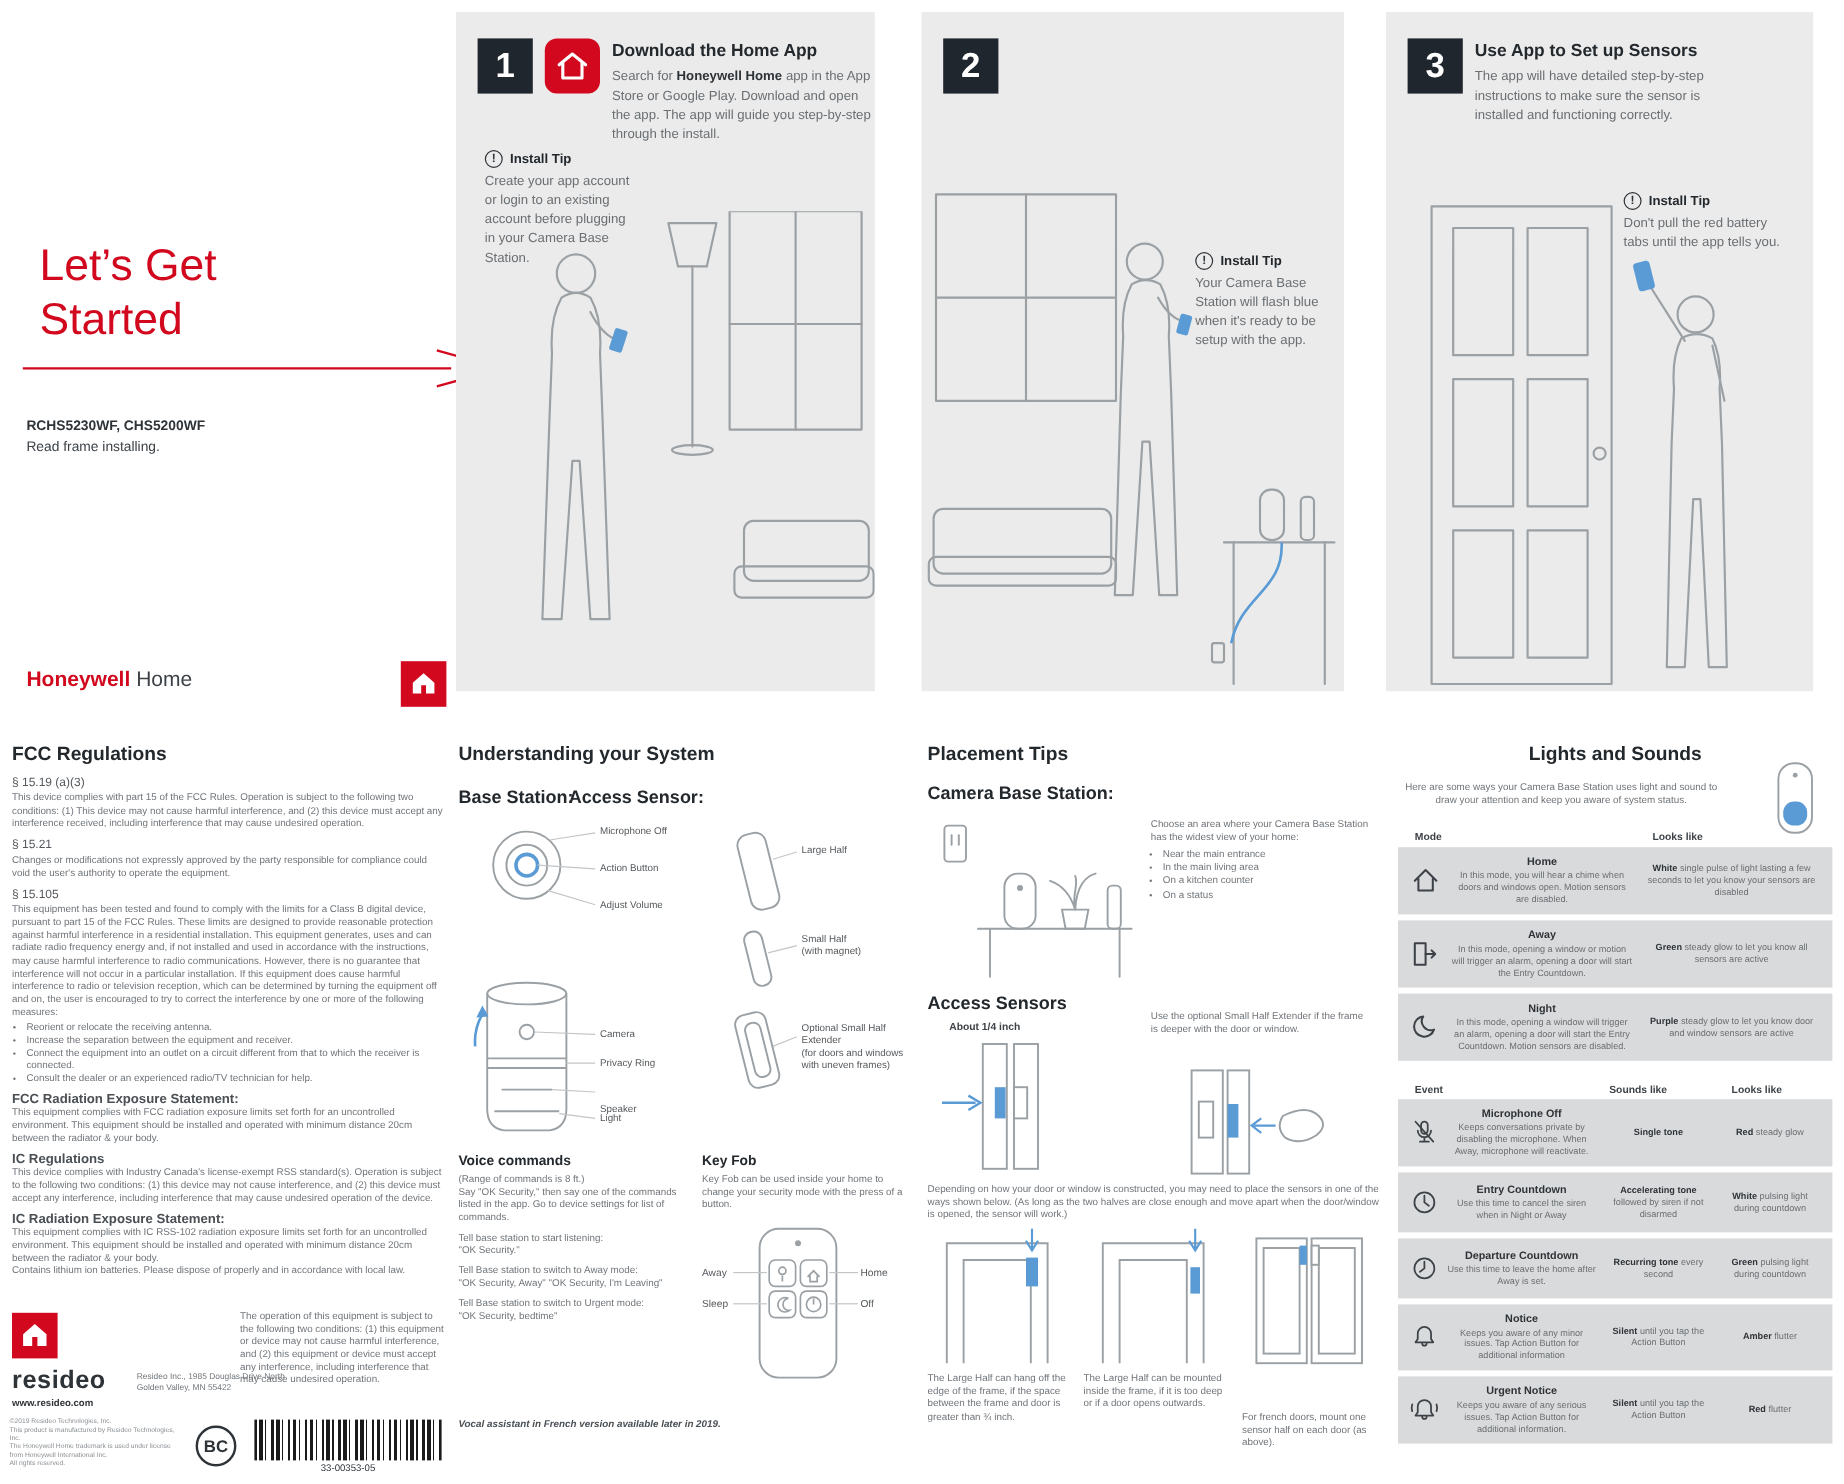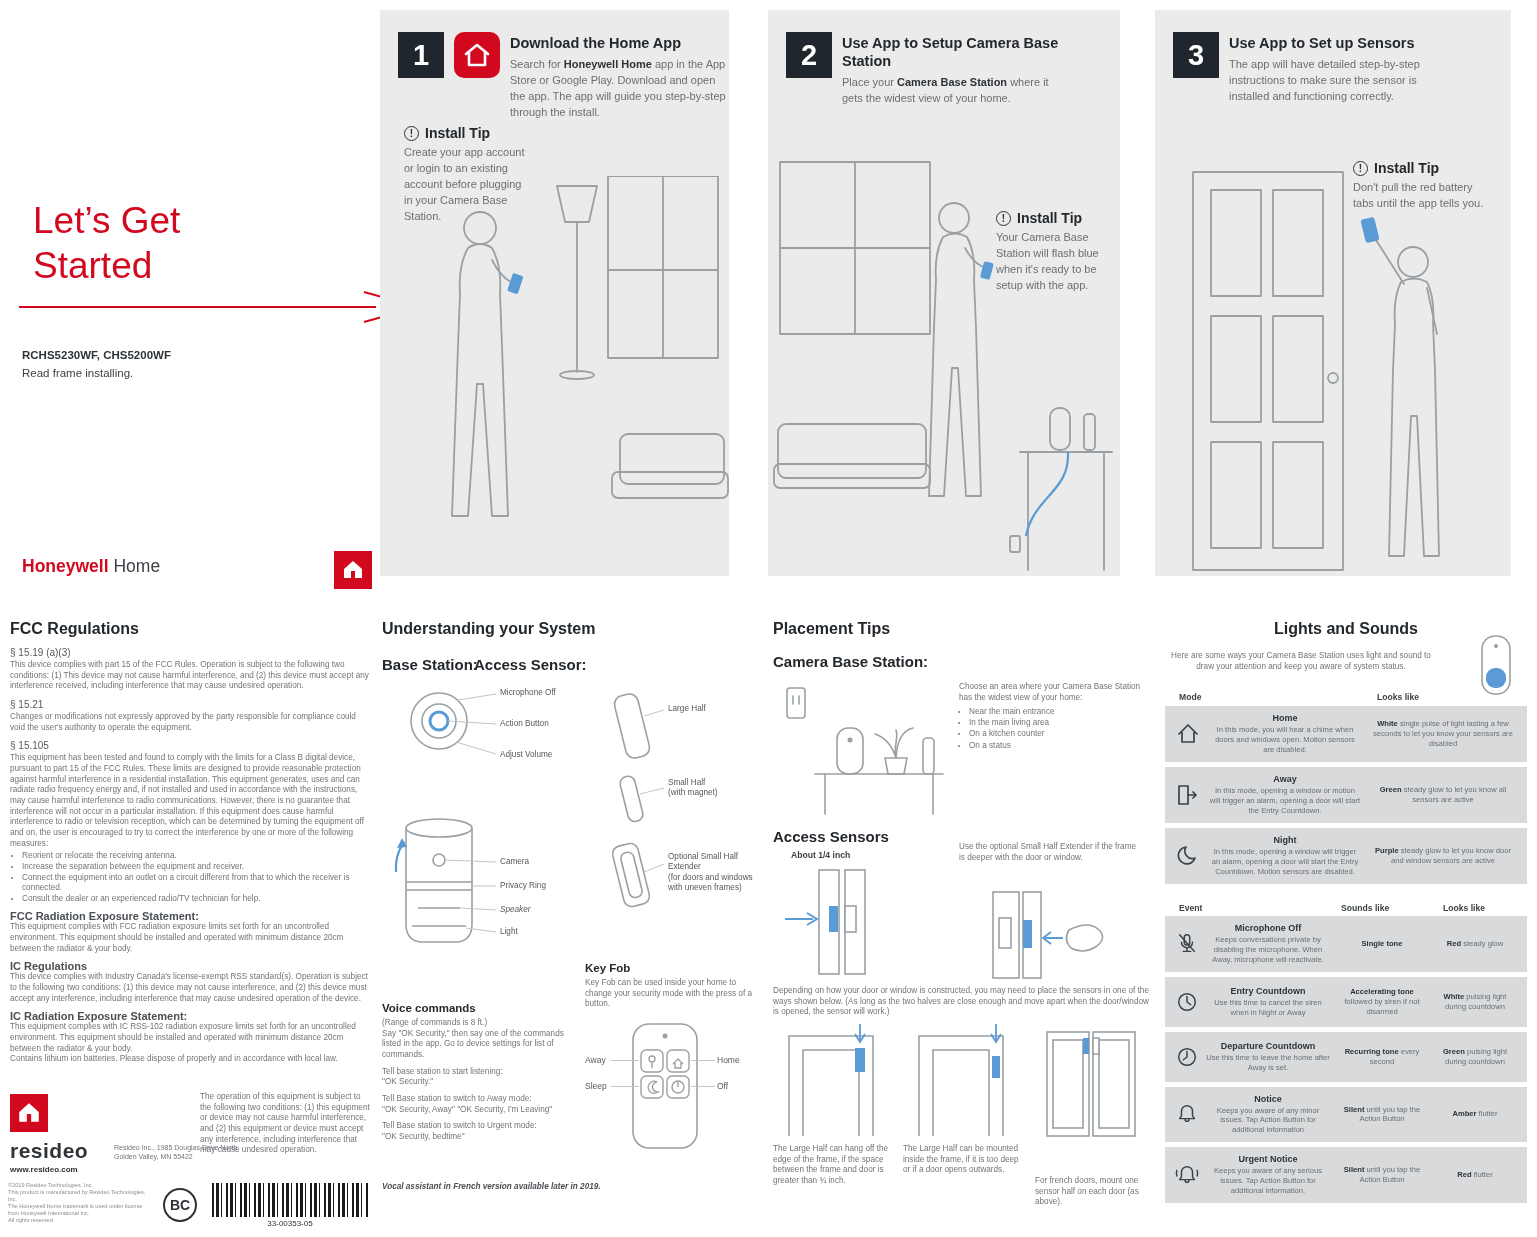--- a/index.html
+++ b/index.html
@@ -29,21 +29,21 @@
   .app-icon{flex:0 0 46px;height:46px;background:#d2091e;border-radius:10px;display:flex;align-items:center;justify-content:center;}
   .step-text{width:220px;padding-top:2px;}
   .step-title{font-size:14.5px;font-weight:bold;line-height:1.25;margin-bottom:5px;}
   .step-body{font-size:11px;color:#6a6f73;line-height:1.45;}
   .step-body b{color:#2e3338;}
   .tip{position:absolute;}
   .tip-head{display:flex;align-items:center;gap:6px;margin-bottom:4px;}
   .tip-ico{width:15px;height:15px;border:1.4px solid #2e3338;border-radius:50%;display:inline-flex;
            align-items:center;justify-content:center;font-size:10px;font-weight:bold;color:#2e3338;flex:0 0 15px;}
   .tip-ico::before{content:"!";}
-  .tip-title{font-size:14px;font-weight:bold;}
+  .tip-title{font-size:11px;font-weight:bold;}
   .tip-body{font-size:11px;color:#6a6f73;line-height:1.45;}
   .p1 .tip{left:24px;top:115px;width:128px;}
   .p2 .tip{left:228px;top:200px;width:114px;}
   .p3 .tip{left:198px;top:150px;width:142px;}
   .scene{position:absolute;left:0;bottom:0;}
 
   
   .col{position:absolute;top:620px;}
   .col-title{font-size:16px;font-weight:bold;margin-bottom:9px;}
   .tiny{font-size:8.2px;color:#70757a;line-height:1.3;}
@@ -70,21 +70,21 @@
       background:repeating-linear-gradient(90deg,#1a1a1a 0 2px,#fff 2px 4px,#1a1a1a 4px 7px,#fff 7px 9px,#1a1a1a 9px 10px,#fff 10px 14px);}
   .bc-num{position:absolute;left:212px;top:1219px;width:156px;text-align:center;font-size:8px;color:#2e3338;}
 
   
   .und{left:382px;width:376px;height:600px;}
   .u-sub{position:absolute;top:36px;}
   .u-sub.base{left:0;}
   .u-sub.sensor{left:92px;}
   .u-diagrams{position:absolute;left:0;top:56px;width:376px;height:300px;}
   .d-label{position:absolute;font-size:8.2px;color:#55595d;line-height:1.25;}
-  .voice{position:absolute;left:0;top:342px;width:188px;margin-top:40px;}
+  .voice{position:absolute;left:0;top:342px;width:188px;}
   .block-h{font-size:11.5px;font-weight:bold;margin-bottom:4px;}
   .voice p{margin-bottom:6px;}
   .keyfob{position:absolute;left:203px;top:342px;width:172px;}
   .fob-area{position:relative;margin-top:10px;height:142px;}
   .fob-lbl{position:absolute;font-size:8.5px;color:#55595d;}
   .fob-line{position:absolute;height:0;border-top:1px solid #c3c6c8;}
   .footnote{position:absolute;left:0;top:562px;font-size:8.2px;font-weight:bold;font-style:italic;color:#4a4f54;}
 
   
   .plc{left:773px;width:377px;height:610px;}
@@ -171,24 +171,20 @@
         <path d="M88 72 q-10 18 -8 46 l-2 52 -6 170 h16 l9 -132 h6 l9 132 h16 l-6 -170 -2 -52 q2 -28 -8 -46 q-12 -8 -24 0 z"></path>
         <path d="M112 84 q10 20 24 24"></path>
       </g>
       <rect x="130" y="98" width="11" height="19" rx="2" fill="#5b9bd5" transform="rotate(18 135 107)"></rect>
     </svg>
   </section>
 
   <section class="panel p2">
     <div class="step-head">
       <div class="step-num">2</div>
-      <div class="step-text">
-        <div class="step-title">Use App to Setup Camera Base Station</div>
-        <div class="step-body"><span>Place your </span><b>Camera Base Station</b><span> where it gets the widest view of your home.</span></div>
-      </div>
     </div>
     <div class="tip">
       <div class="tip-head">
           <span class="tip-ico"></span>
           <span class="tip-title">Install Tip</span>
         </div>
       <div class="tip-body">Your Camera Base Station will flash blue when it's ready to be setup with the app.</div>
     </div>
     <svg class="scene" width="352" height="420" viewBox="0 0 352 420">
       <g stroke="#9aa0a4" stroke-width="1.8" fill="none" stroke-linecap="round" stroke-linejoin="round">
@@ -328,21 +324,21 @@
           <rect x="242" y="100" width="15" height="46" rx="7" transform="rotate(-14 249 123)"></rect>
           <rect x="236" y="168" width="26" height="62" rx="8" transform="rotate(-14 249 199)"></rect>
           <rect x="243" y="176" width="13" height="46" rx="6" transform="rotate(-14 249 199)"></rect>
         </g>
       </svg>
       <div class="d-label" style="left:118px;top:12px;">Microphone Off</div>
       <div class="d-label" style="left:118px;top:43px;">Action Button</div>
       <div class="d-label" style="left:118px;top:74px;">Adjust Volume</div>
       <div class="d-label" style="left:118px;top:181px;">Camera</div>
       <div class="d-label" style="left:118px;top:205px;">Privacy Ring</div>
-      <div class="d-label" style="left:118px;top:229px;font-style:italic;">Speaker</div>
+      <div class="d-label" style="left:118px;top:244px;">Speaker</div>
       <div class="d-label" style="left:118px;top:251px;">Light</div>
       <div class="d-label" style="left:286px;top:28px;">Large Half</div>
       <div class="d-label" style="left:286px;top:102px;width:86px;">
         <div>Small Half</div>
         <div>(with magnet)</div>
       </div>
       <div class="d-label" style="left:286px;top:176px;width:88px;">
         <div>Optional Small Half Extender</div>
         <div>(for doors and windows with uneven frames)</div>
       </div>

